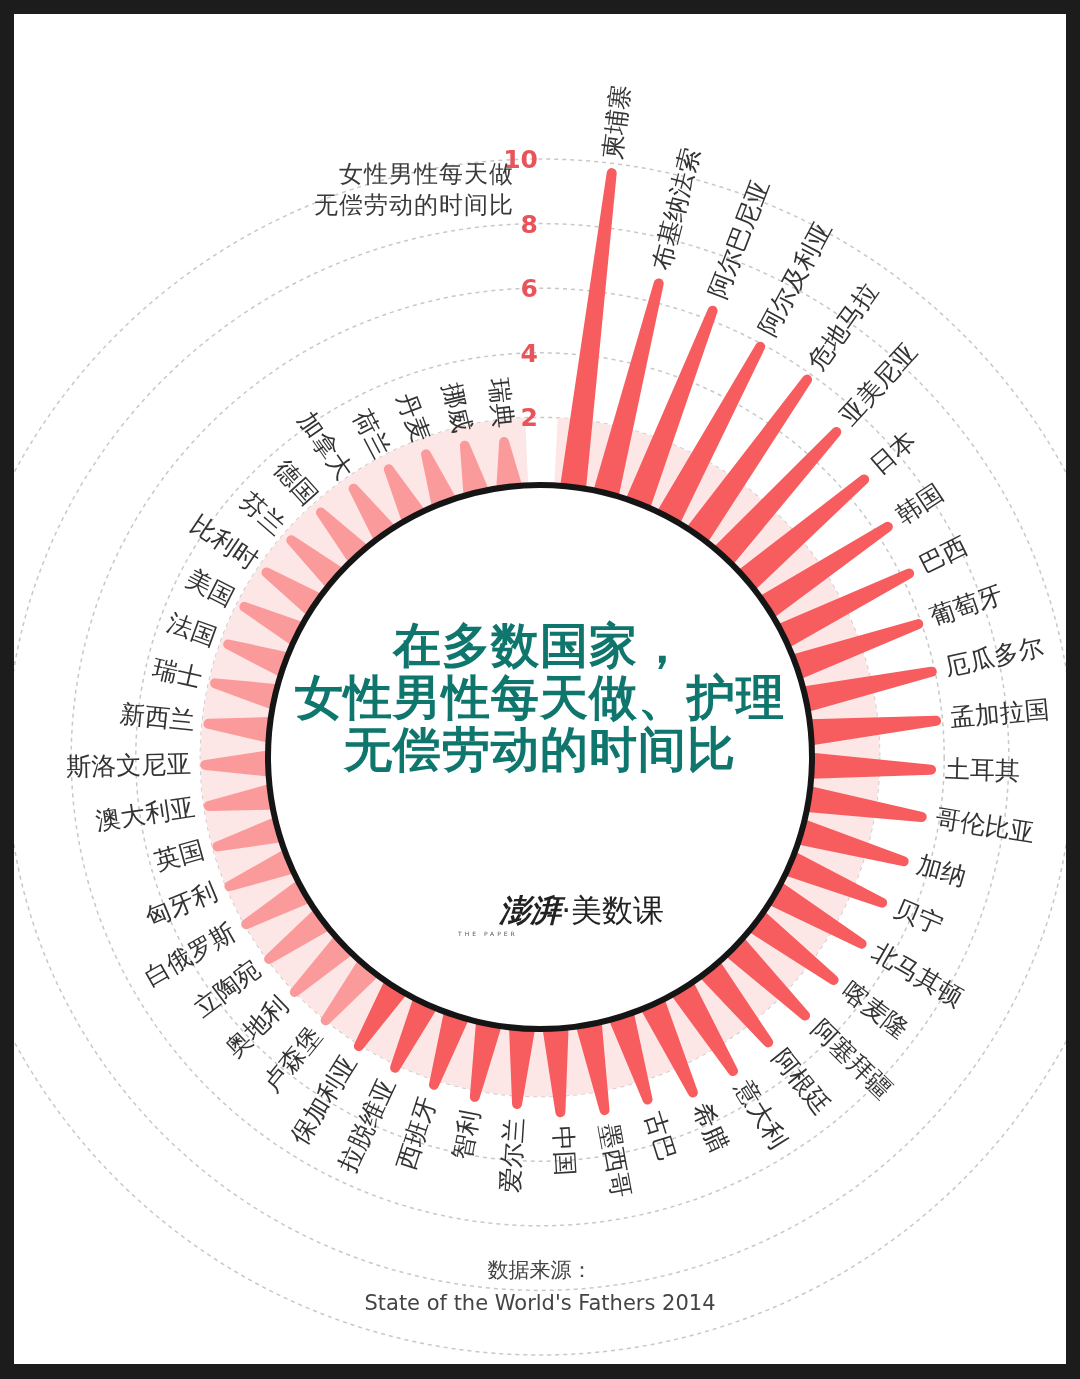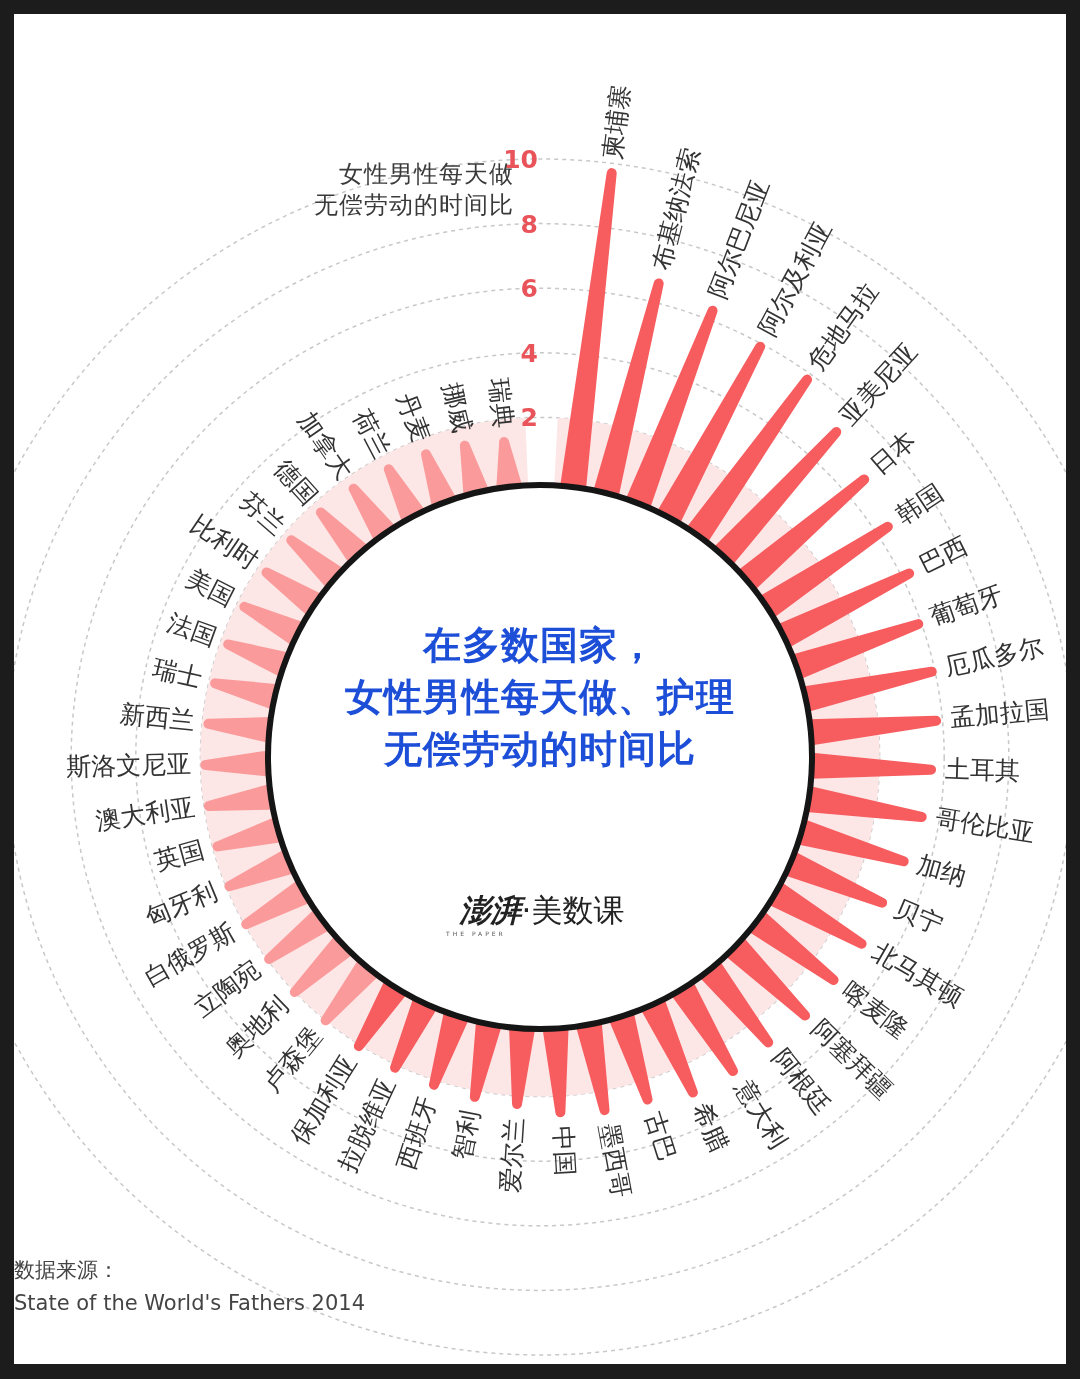--- a/index.html
+++ b/index.html
@@ -1,24 +1,24 @@
 <!DOCTYPE html>
 <html><head>
 <meta charset="utf-8">
 <style>
   html,body{margin:0;padding:0;background:#1c1c1c;}
   body{width:1080px;height:1379px;position:relative;overflow:hidden;font-family:"DejaVu Sans","Liberation Sans",sans-serif;}
   .frame{position:absolute;left:14px;top:14px;width:1052px;height:1350px;background:#ffffff;overflow:hidden;}
   svg{position:absolute;left:0;top:0;}
   .axis-title{position:absolute;right:552px;top:145px;text-align:right;font-size:24px;line-height:31px;color:#3a3a3a;letter-spacing:1px;}
-  .center-text{position:absolute;left:276px;top:605px;width:500px;text-align:center;font-size:38px;line-height:52px;font-weight:bold;color:#1d4ed8;letter-spacing:1px;}
-  .logo{position:absolute;left:418px;top:876px;width:220px;text-align:center;font-size:31px;color:#222;}
+  .center-text{position:absolute;left:276px;top:605px;width:500px;text-align:center;font-size:48px;line-height:52px;font-weight:bold;color:#0f766e;letter-spacing:1px;}
+  .logo{position:absolute;left:430px;top:876px;width:220px;text-align:right;font-size:31px;color:#222;}
   .logo .brand{font-family:"DejaVu Serif",serif;font-weight:bold;font-style:italic;}
   .logo .sub{position:absolute;left:14px;top:40px;font-size:6px;letter-spacing:3px;color:#555;}
-  .source{position:absolute;left:0;width:1052px;top:1240px;text-align:left;color:#444;font-size:21px;line-height:33px;}
+  .source{position:absolute;left:0;width:1052px;top:1240px;text-align:center;color:#444;font-size:21px;line-height:33px;}
 </style>
 </head>
 <body>
 
 <div class="frame">
   <svg id="chart" width="1052" height="1350" viewBox="0 0 1052 1350">
       <circle cx="526" cy="743" r="339.6" fill="none" stroke="#c8c8c8" stroke-width="1.5" stroke-dasharray="4 4"></circle>
       <circle cx="526" cy="743" r="404.2" fill="none" stroke="#c8c8c8" stroke-width="1.5" stroke-dasharray="4 4"></circle>
       <circle cx="526" cy="743" r="468.79999999999995" fill="none" stroke="#c8c8c8" stroke-width="1.5" stroke-dasharray="4 4"></circle>
       <circle cx="526" cy="743" r="533.4" fill="none" stroke="#c8c8c8" stroke-width="1.5" stroke-dasharray="4 4"></circle>

